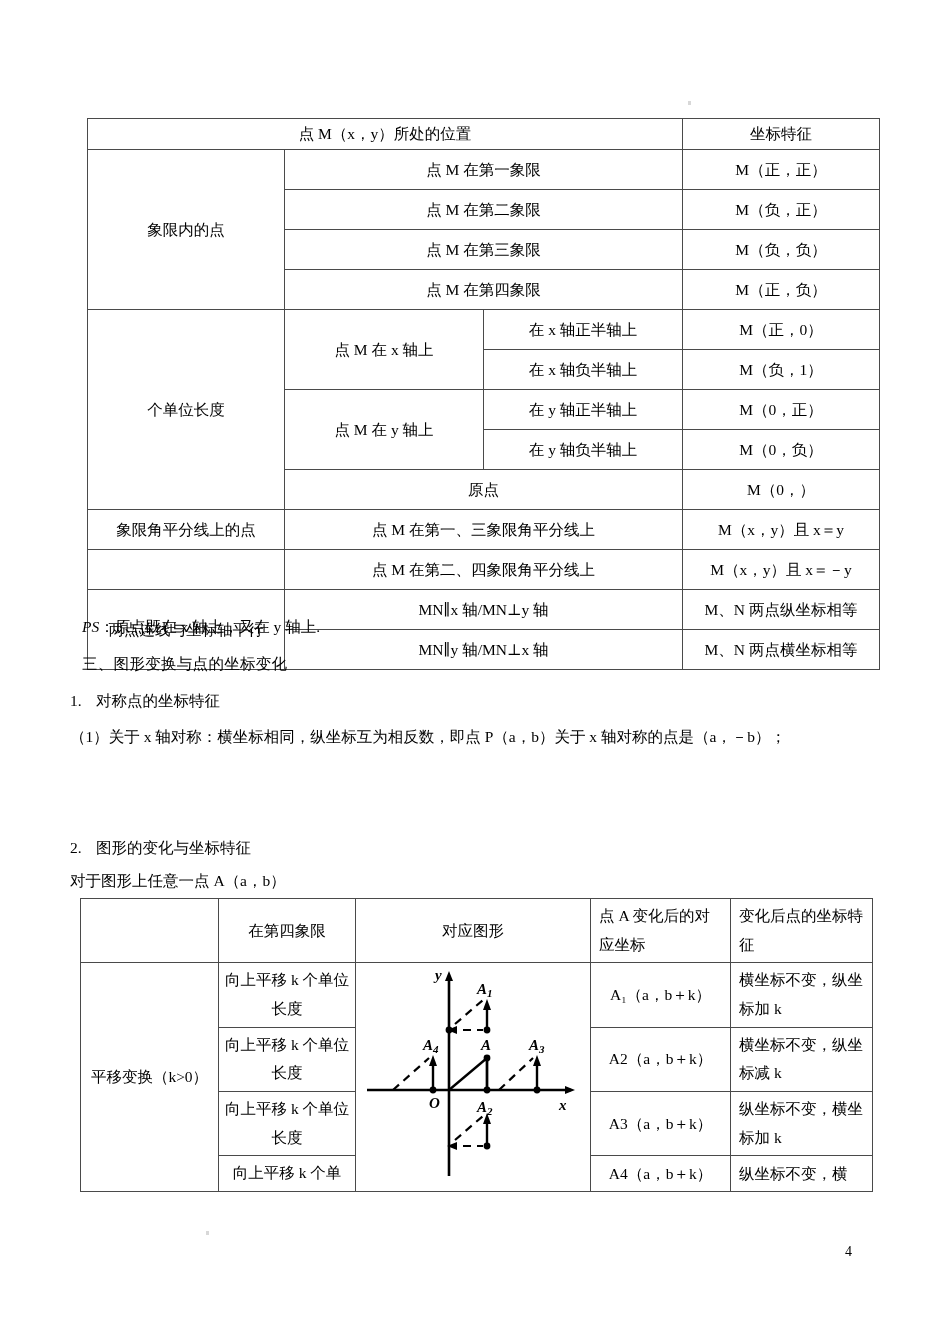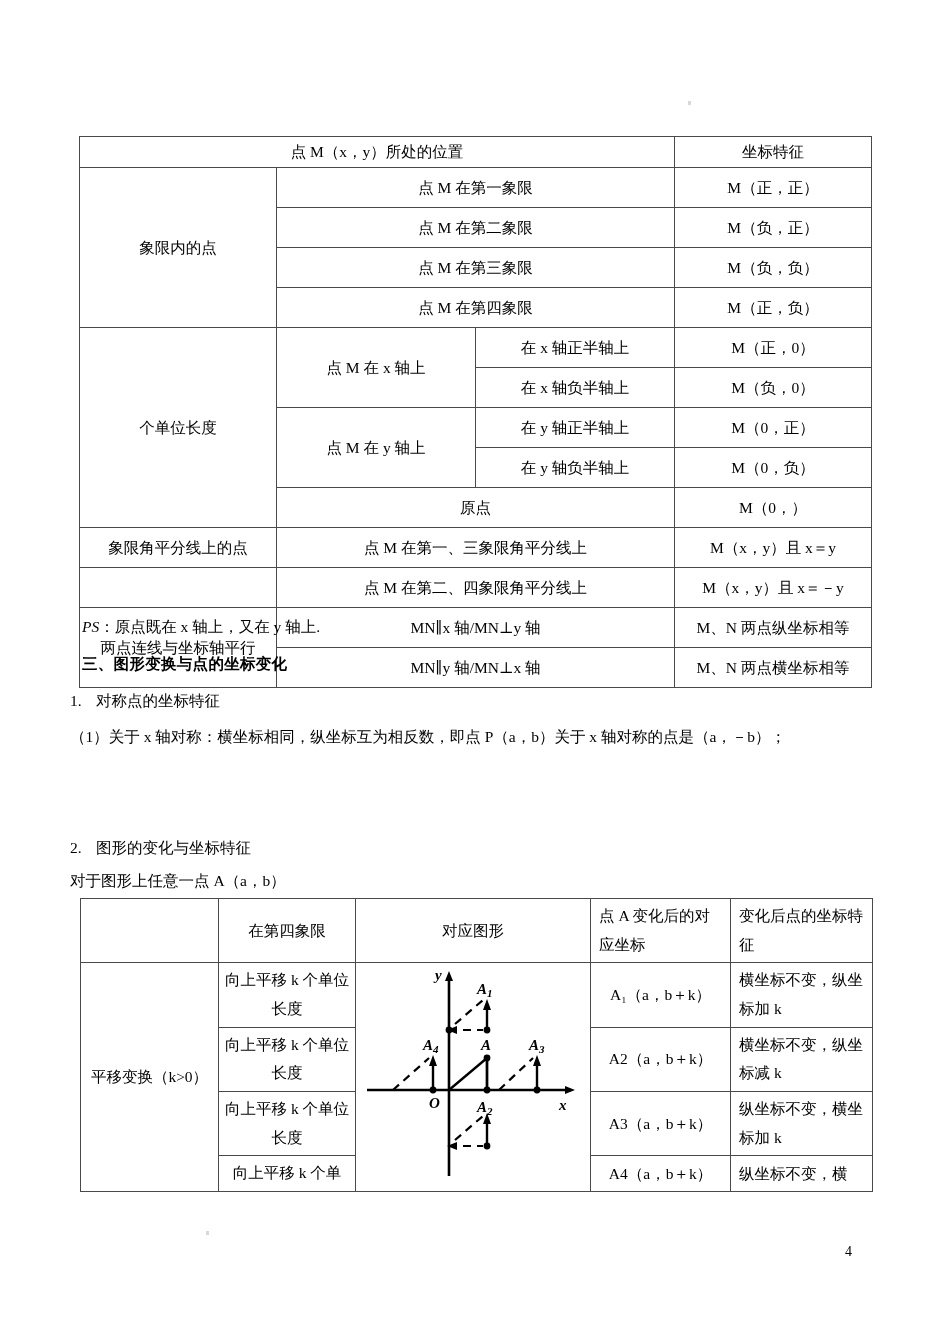--- a/index.html
+++ b/index.html
@@ -33,42 +33,41 @@
     border: 1px solid #4a4a4a;
     padding: 3px 6px;
     vertical-align: middle;
     text-align: center;
     font-family: "Liberation Serif", "DejaVu Serif", serif;
   }
 
   
   #table-one {
     position: absolute;
-    left: 79px;
+    left: 87px;
     top: 118px;
     width: 792px;
-    margin-top: 18px;
   }
   #table-one td { height: 22px; }
   .t1-r { height: 40px; }
 
   
   .ps-note {
     position: absolute;
     left: 82px;
     top: 617px;
     font-size: 15.5px;
   }
   .ps-note .ps-lbl { font-style: italic; }
 
   
   .h-sec {
     position: absolute;
     left: 82px;
-    font-weight: bold;
+    font-weight: normal;
     font-size: 15.5px;
     font-family: "Liberation Sans", sans-serif;
     letter-spacing: .3px;
   }
   .para {
     position: absolute;
     left: 70px;
     font-size: 15.5px;
     white-space: nowrap;
   }
@@ -158,21 +157,21 @@
       </tr>
 
       <tr class="t1-r">
         <td rowspan="5">个单位长度</td>
         <td rowspan="2">点 M 在 x 轴上</td>
         <td>在 x 轴正半轴上</td>
         <td>M（正，0）</td>
       </tr>
       <tr class="t1-r">
         <td>在 x 轴负半轴上</td>
-        <td>M（负，0）</td>
+        <td>M（负，1）</td>
       </tr>
       <tr class="t1-r">
         <td rowspan="2">点 M 在 y 轴上</td>
         <td>在 y 轴正半轴上</td>
         <td>M（0，正）</td>
       </tr>
       <tr class="t1-r">
         <td>在 y 轴负半轴上</td>
         <td>M（0，负）</td>
       </tr>

